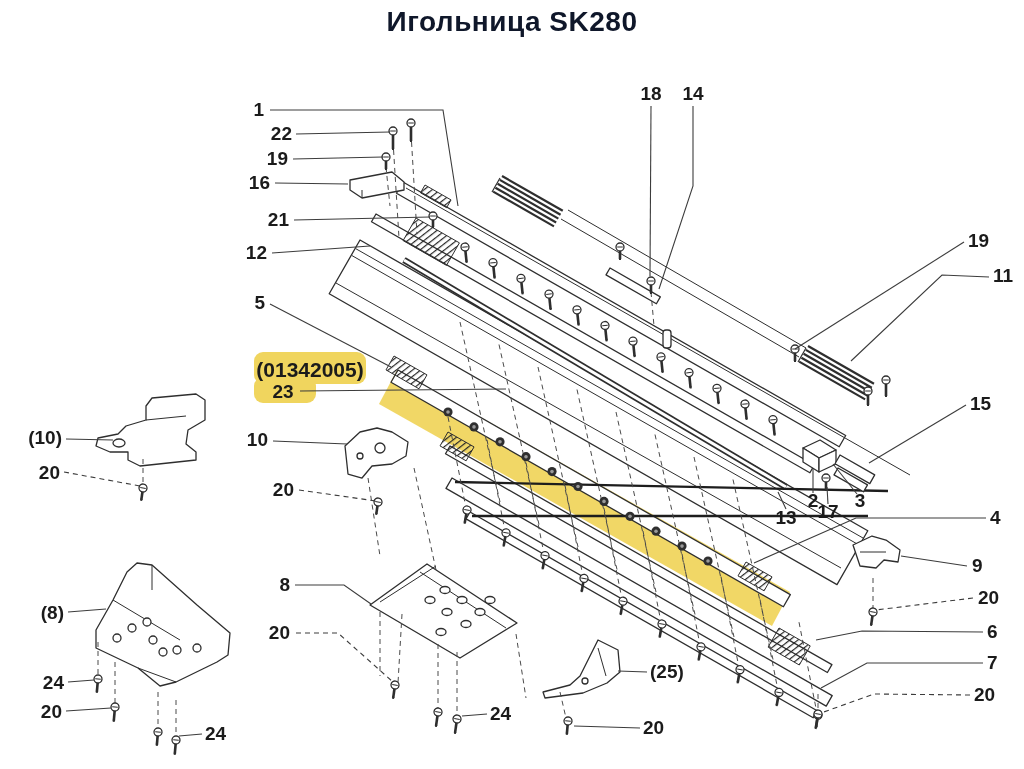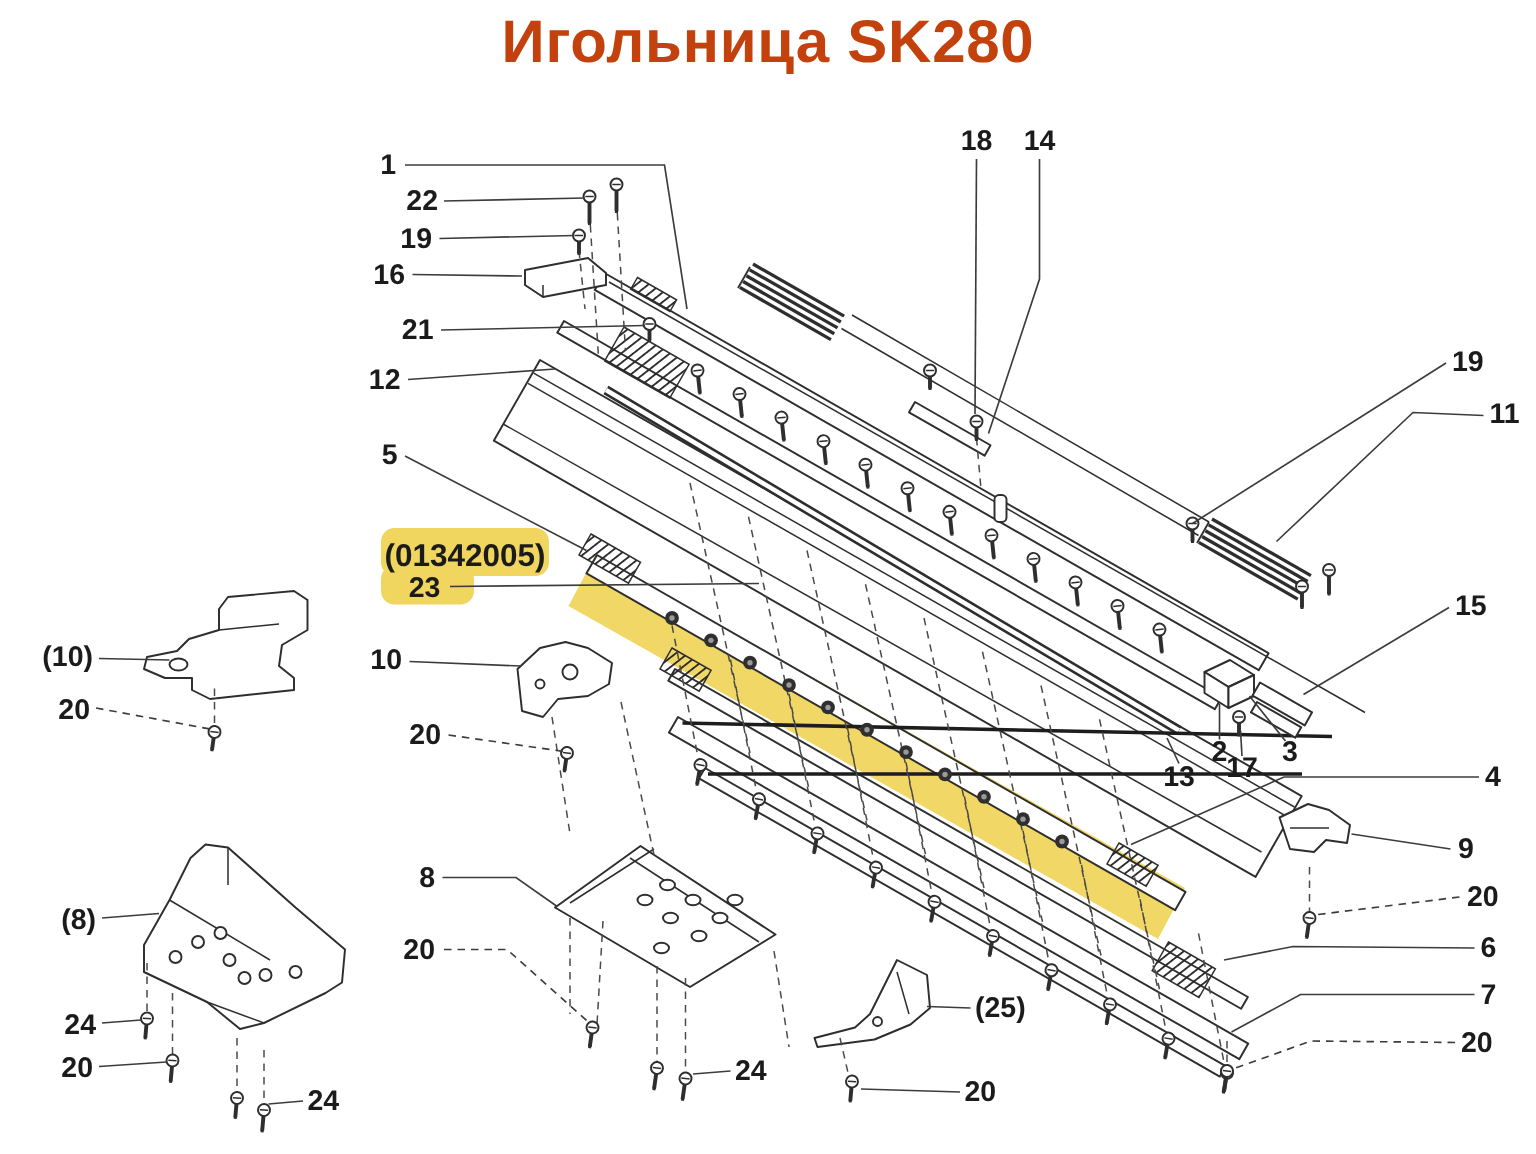--- a/index.html
+++ b/index.html
@@ -1,19 +1,19 @@
 <!DOCTYPE html>
 <html><head>
 <meta charset="utf-8">
 <style>
   html,body{margin:0;padding:0;background:#ffffff;}
   .stage{position:relative;width:1024px;height:769px;background:#fff;overflow:hidden;
          font-family:"Liberation Sans",sans-serif;}
   .title{position:absolute;top:6px;left:0;width:100%;margin:0;text-align:center;
-         font-size:40px;font-weight:bold;color:#c2410c;letter-spacing:.5px;}
+         font-size:28px;font-weight:bold;color:#0f172a;letter-spacing:.5px;}
   svg.art{position:absolute;left:0;top:0;}
   .ln{stroke:#2e2e2e;fill:none;}
   .part{fill:#ffffff;stroke:#2e2e2e;stroke-width:1.3;stroke-linejoin:round;}
   .thick{stroke:#1d1d1d;stroke-width:2.4;}
   .leader{fill:none;stroke:#3c3c3c;stroke-width:1.1;}
   .leader.dashed{stroke-dasharray:5 4;}
   .dash{stroke:#4a4a4a;stroke-width:1;fill:none;stroke-dasharray:5 4;}
   .callout{font-family:"Liberation Sans",sans-serif;font-size:19px;font-weight:bold;fill:#1b1b1b;}
   .pn-text{font-family:"Liberation Sans",sans-serif;font-size:21px;font-weight:bold;fill:#1b1b1b;}
 </style>

